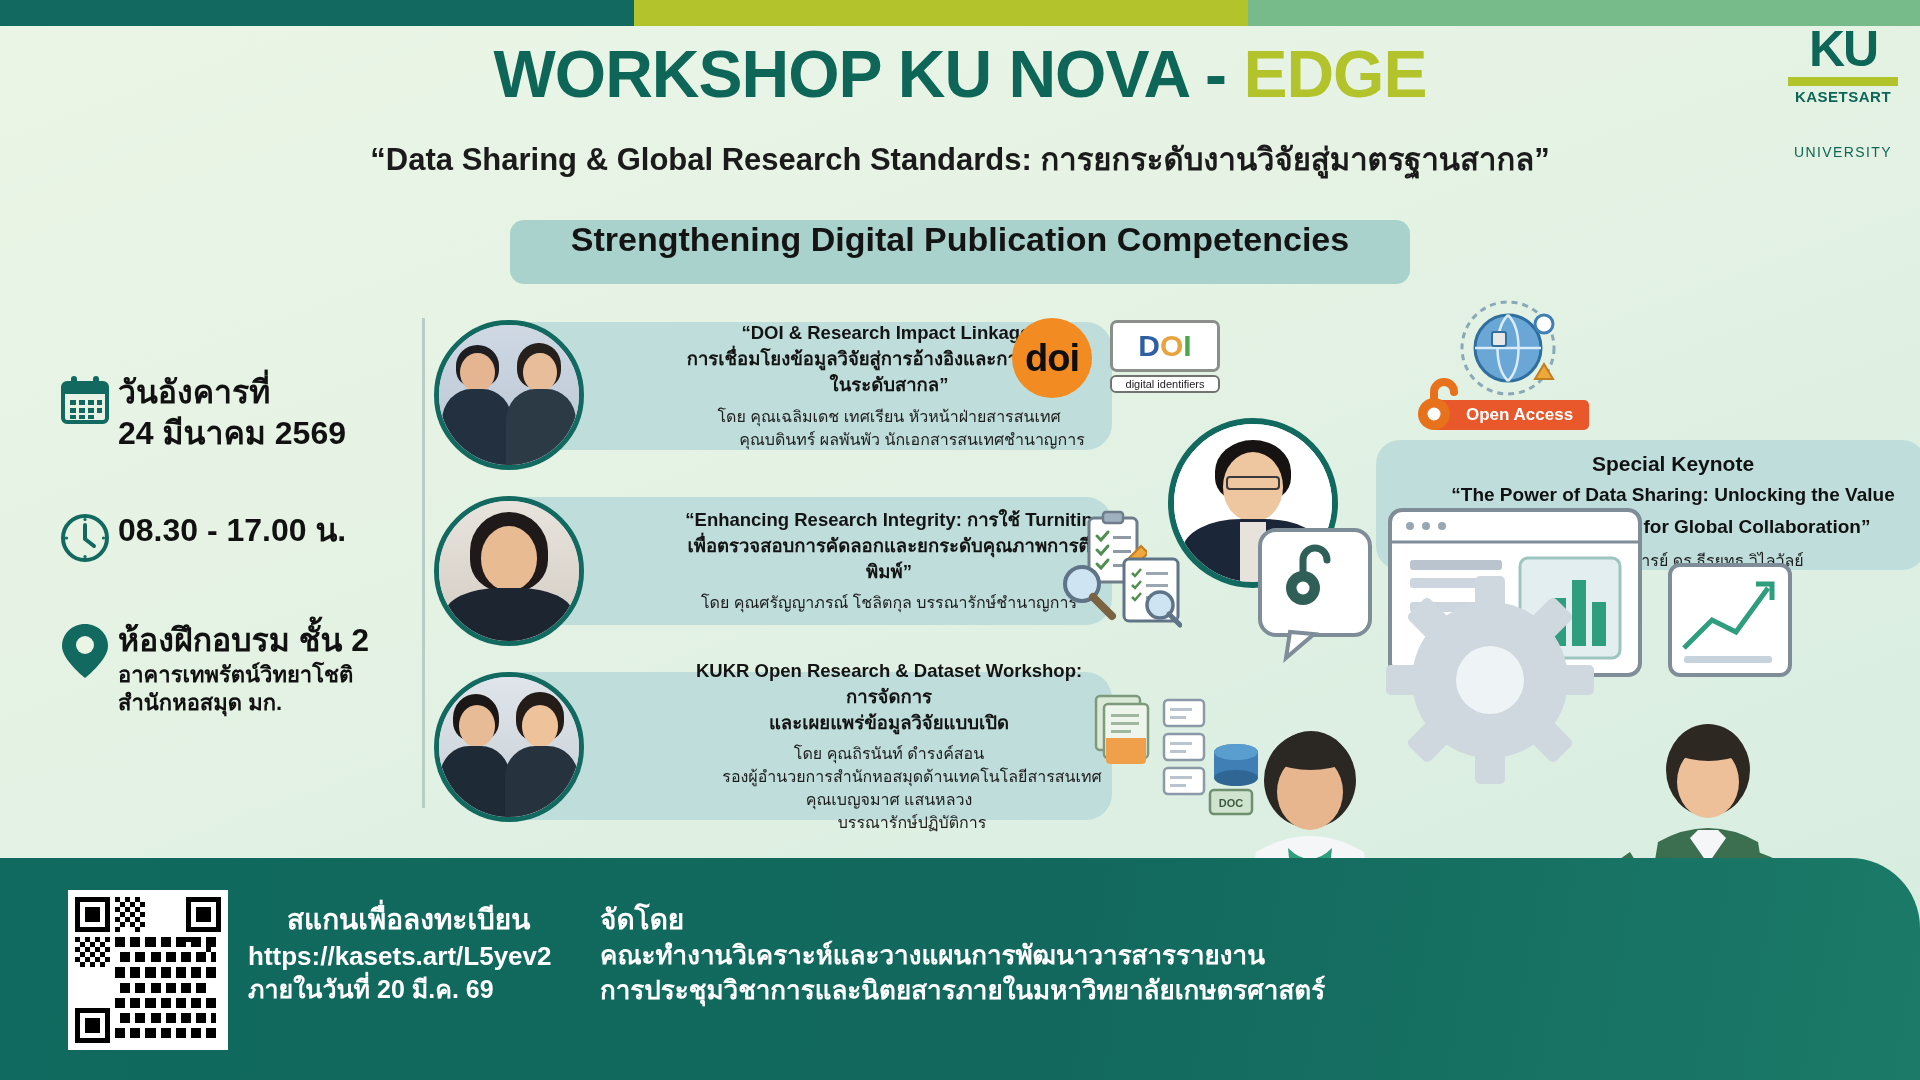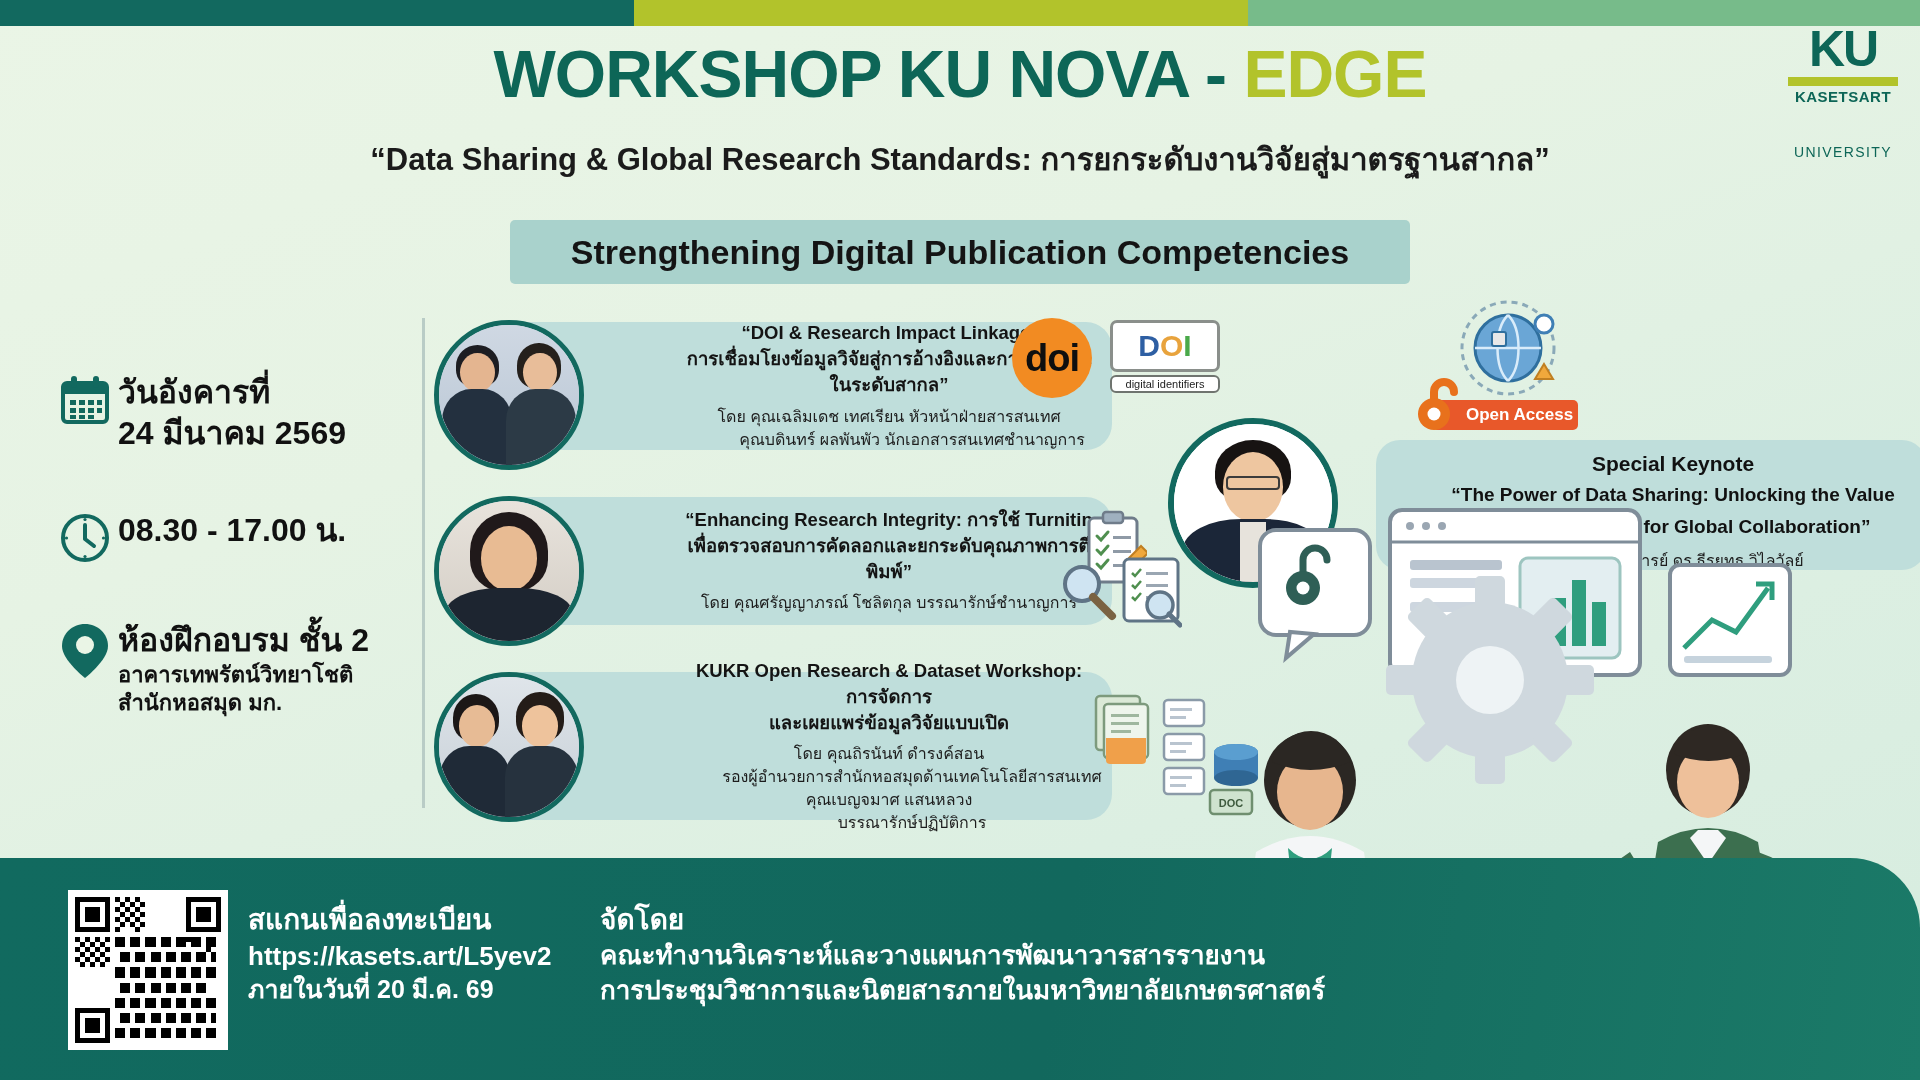--- a/index.html
+++ b/index.html
@@ -28,21 +28,21 @@
   .title{position:absolute;top:36px;left:0;width:1920px;text-align:center;
     font-size:66px;font-weight:bold;letter-spacing:-1px;font-family:"Liberation Sans",sans-serif;}
   .title .t-main{color:#0d6657;}
   .title .t-accent{color:#b2c32b;}
   .subtitle{position:absolute;top:134px;left:0;width:1920px;text-align:center;
     font-size:31px;font-weight:bold;color:#1b1b1b;
     font-family:"Liberation Sans","DejaVu Sans",sans-serif;}
 
   
   .banner{position:absolute;top:220px;left:510px;width:900px;height:64px;
-    background:#a9d2cc;border-radius:5px;display:flex;align-items:center;justify-content:center;}
+    background:#a9d2cc;border-radius:14px;display:flex;align-items:flex-start;justify-content:center;}
   .banner span{font-size:34px;font-weight:bold;color:#141414;font-family:"Liberation Sans",sans-serif;}
 
   
   .info{position:absolute;left:52px;top:372px;width:330px;}
   .info-row{display:flex;align-items:flex-start;margin-bottom:56px;}
   .info-icon{width:66px;flex:0 0 66px;display:flex;align-items:flex-start;justify-content:center;padding-top:2px;}
   .info-text{color:#111;font-family:"Liberation Sans","DejaVu Sans",sans-serif;}
   .info-text .big{font-size:32px;font-weight:bold;line-height:1.28;white-space:nowrap;}
   .info-text .small{font-size:22px;font-weight:bold;line-height:1.3;white-space:nowrap;}
 
@@ -95,21 +95,21 @@
   .doi-card .scr{width:110px;height:52px;border:3px solid #8a8f8b;border-radius:7px;background:#fff;
     display:flex;align-items:center;justify-content:center;}
   .doi-card .scr b{font-size:30px;font-weight:bold;letter-spacing:0px;line-height:1;
     font-family:"Liberation Sans",sans-serif;}
   .doi-card .pill{margin-top:3px;border:2px solid #6f746f;border-radius:6px;background:#fff;
     font-size:11px;text-align:center;color:#222;padding:1px 0;font-family:"Liberation Sans",sans-serif;}
 
   
   .oa{position:absolute;left:1432px;top:398px;height:33px;display:flex;align-items:center;}
   .oa .oa-pill{background:#e8582a;color:#fff;font-size:17px;font-weight:bold;border-radius:5px;
-    padding:5px 5px 5px 34px;font-family:"Liberation Sans",sans-serif;}
+    padding:5px 16px 5px 34px;font-family:"Liberation Sans",sans-serif;}
   .oa .oa-lock{position:absolute;left:-14px;top:-22px;width:48px;height:58px;}
 
   
   .globe{position:absolute;left:1448px;top:290px;width:120px;height:120px;}
 
   
   .deco-clipboard{position:absolute;left:1085px;top:510px;width:62px;height:80px;}
   .deco-magnifier{position:absolute;left:1056px;top:560px;width:62px;height:62px;}
   .deco-docscan{position:absolute;left:1120px;top:555px;width:62px;height:74px;}
   .deco-files{position:absolute;left:1090px;top:690px;width:180px;height:130px;}
@@ -117,21 +117,21 @@
   
   .illo{position:absolute;right:0;bottom:0;width:760px;height:600px;pointer-events:none;}
 
   
   .footer{position:absolute;left:0;bottom:0;width:1920px;height:222px;
     background:linear-gradient(100deg,#116a5f 0%,#12685d 55%,#1b7a68 100%);
     border-top-right-radius:70px;}
   .qr{position:absolute;left:68px;top:32px;width:160px;height:160px;background:#fff;padding:7px;}
   .qr-grid{width:100%;height:100%;}
   .reg{position:absolute;left:248px;top:44px;color:#fff;font-family:"Liberation Sans","DejaVu Sans",sans-serif;}
-  .reg .r1{font-size:28px;font-weight:bold;line-height:1.32;}
+  .reg .r1{font-size:28px;font-weight:bold;line-height:1.32;margin-left:39px;}
   .reg .r2{font-size:26px;font-weight:bold;line-height:1.32;}
   .reg .r3{font-size:25px;font-weight:bold;line-height:1.32;}
   .org{position:absolute;left:600px;top:44px;color:#fff;font-family:"Liberation Sans","DejaVu Sans",sans-serif;}
   .org .o1{font-size:28px;font-weight:bold;line-height:1.3;}
   .org .o2{font-size:26px;font-weight:bold;line-height:1.34;}
 </style>
 </head>
 <body>
 
 <div class="topbar">

